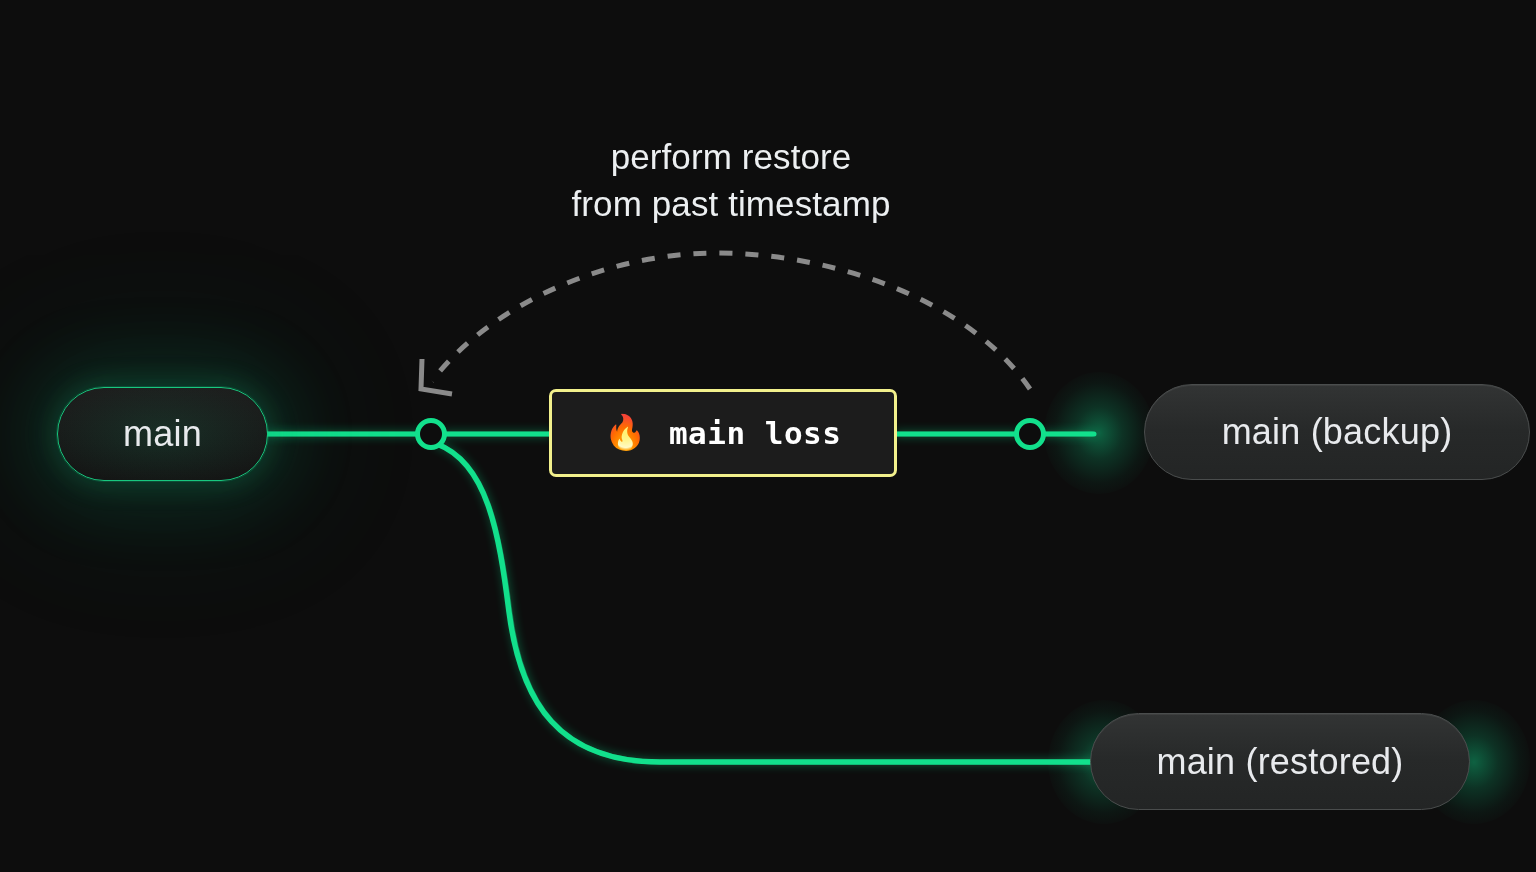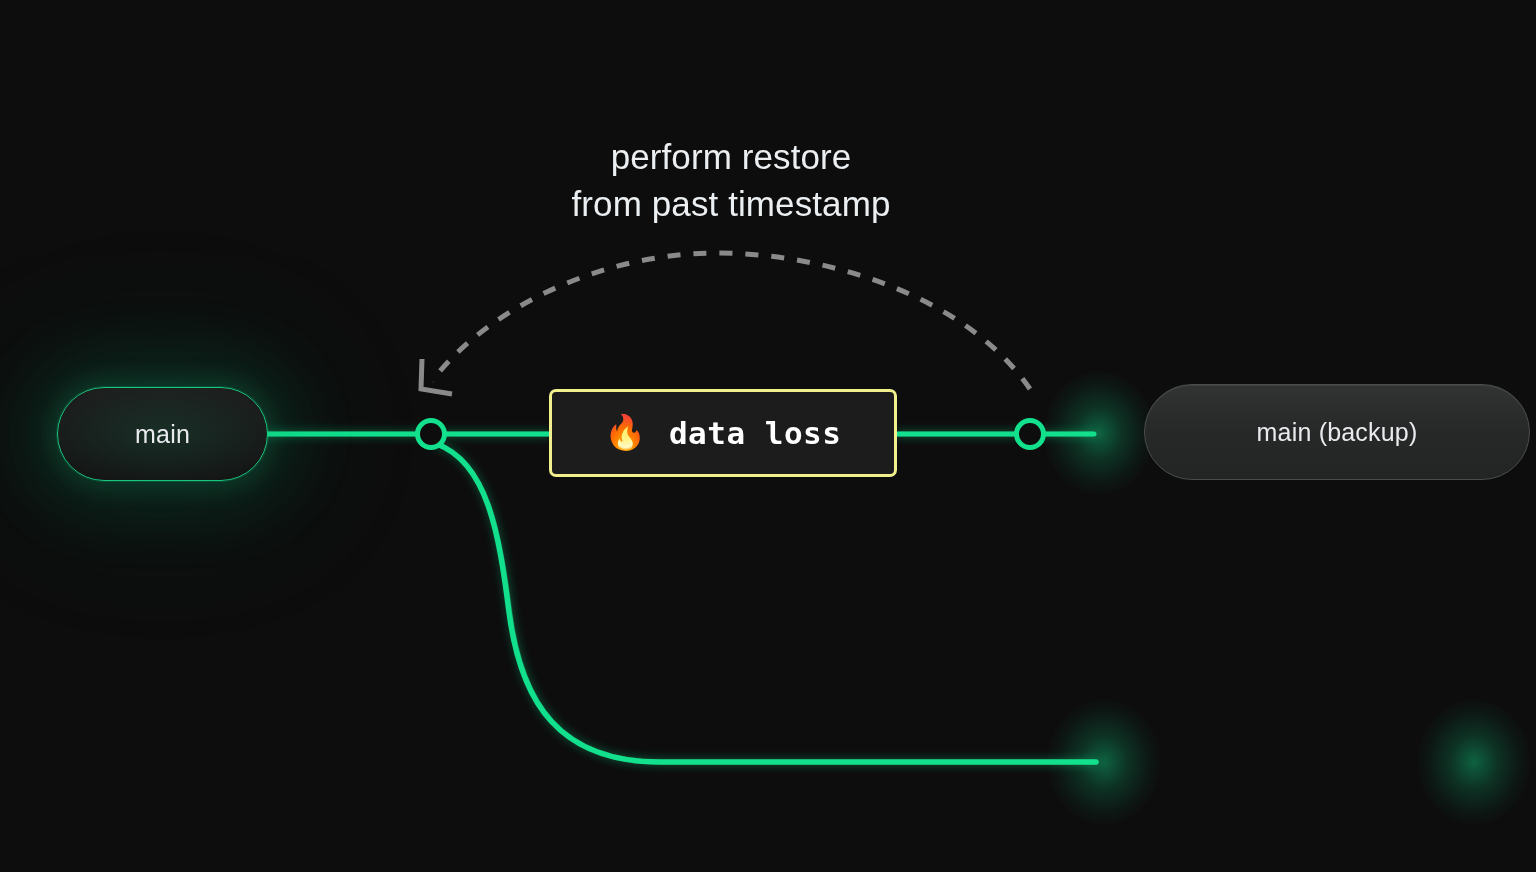--- a/index.html
+++ b/index.html
@@ -49,21 +49,21 @@
 
   
   .pill {
     position: absolute;
     display: flex;
     align-items: center;
     justify-content: center;
     box-sizing: border-box;
     border-radius: 999px;
     color: #e8eaed;
-    font-size: 25px;
+    font-size: 36px;
     letter-spacing: 0.2px;
   }
 
   
   #node-main {
     left: 57px;
     top: 355px;
     width: 211px;
     height: 94px;
     border: 1.6px solid #18c77f;
@@ -213,21 +213,24 @@
   <div id="annotation">perform restore
 from past timestamp</div>
 
   <div class="pill" id="node-main">
     <span class="halo"></span>
     <span>main</span>
   </div>
 
   <div id="node-dataloss">
     <span class="emoji">🔥</span>
-    <span class="label">data loss</span>
+    <span class="label">main loss</span>
   </div>
 
   <div class="pill pill-grey" id="node-backup">
     <span>main (backup)</span>
   </div>
 
+  <div class="pill pill-grey" id="node-restored">
+    <span>main (restored)</span>
+  </div>
 
 </div>
 
 </body></html>

